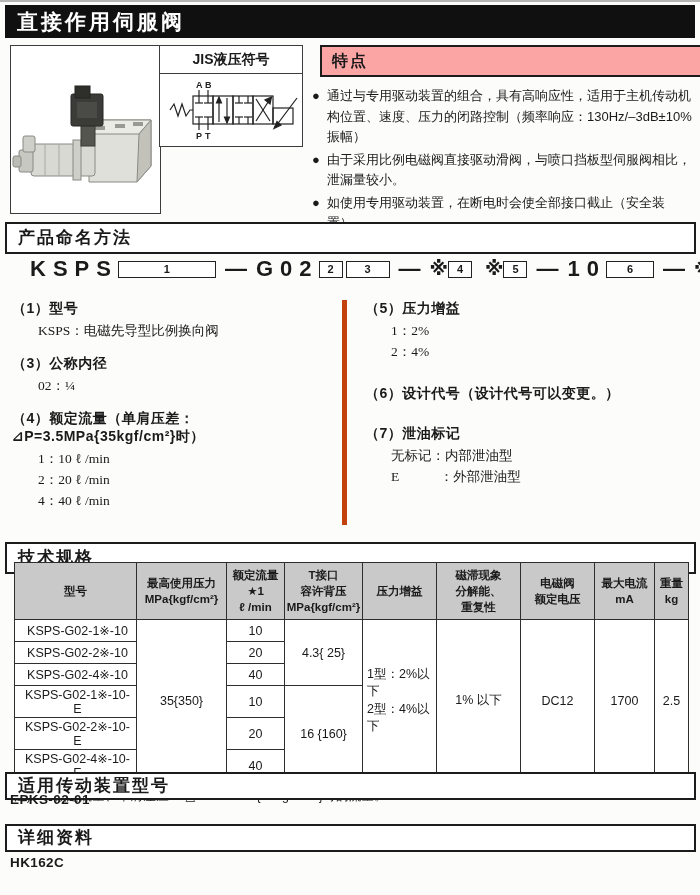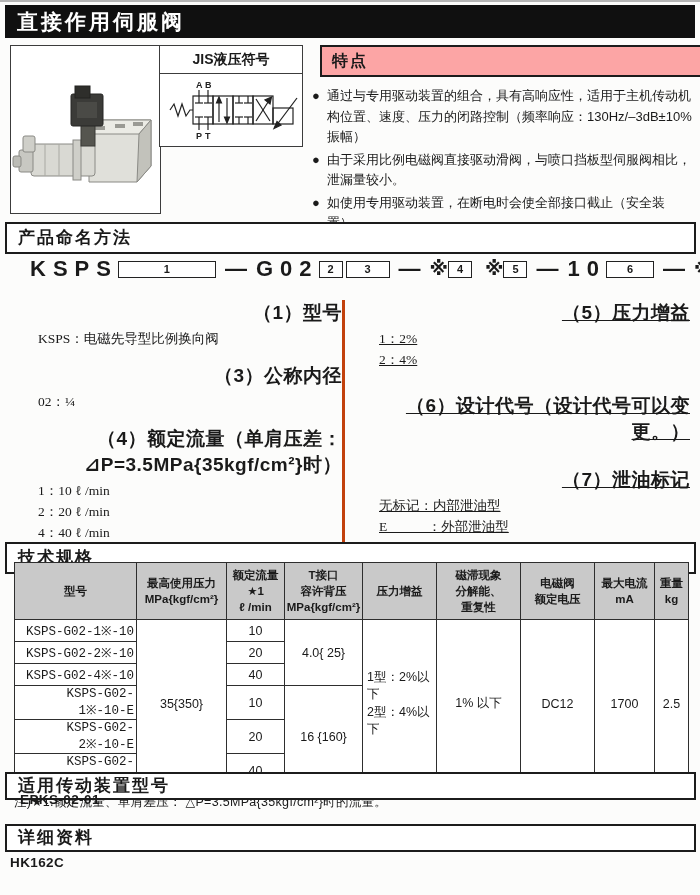--- a/index.html
+++ b/index.html
@@ -35,35 +35,35 @@
   .seg{display:flex;flex-direction:row;align-items:center;}
   .code-text{font-size:22px;font-weight:bold;letter-spacing:7px;line-height:25px;height:25px;white-space:nowrap;}
   .code-star{font-size:19px;letter-spacing:0;font-weight:bold;}
   .boxrow{display:flex;gap:3px;margin-top:2px;}
   .nbox{border:1.5px solid #222;height:15px;line-height:15px;text-align:center;
         font-size:11px;font-weight:bold;background:#fff;}
   .dash{font-size:22px;font-weight:bold;line-height:25px;margin:0 9px;}
 
   .items{position:absolute;left:12px;top:300px;width:678px;display:flex;}
   .col-left{width:330px;flex:0 0 330px;}
-  .col-right{flex:1;border-left:3px solid #c2410c;padding-left:8px;min-height:212px;text-decoration:underline;}
+  .col-right{flex:1;border-left:5px solid #c2410c;padding-left:18px;min-height:212px;}
   .item{margin-bottom:13px;}
-  .item-head{font-size:19px;font-weight:bold;margin-bottom:3px;letter-spacing:0.5px;text-align:right;}
+  .item-head{font-size:14px;font-weight:bold;margin-bottom:3px;letter-spacing:0.5px;}
   .item-line{margin-left:26px;font-family:"Liberation Serif","DejaVu Serif",serif;
              font-size:13.5px;line-height:1.55;white-space:pre;}
   .mt20{margin-top:22px;}
 
   
   .specs-wrap{position:absolute;left:14px;top:562px;width:674px;}
   table.specs{border-collapse:collapse;table-layout:fixed;width:674px;}
   .specs th{background:#c9c9c9;border:1px solid #2e2e2e;font-size:11.5px;font-weight:bold;
             padding:3px 1px;white-space:pre-line;line-height:1.4;vertical-align:middle;height:50px;}
   .specs td{border:1px solid #2e2e2e;font-size:12.5px;text-align:center;height:19px;
             padding:1px 2px;vertical-align:middle;background:#fff;}
-  .specs td.model{text-align:right;padding-left:6px;font-family:Liberation Mono, monospace;}
+  .specs td.model{text-align:center;padding-left:6px;}
   .specs td.pre{white-space:pre-line;text-align:left;padding-left:4px;line-height:1.4;}
   .note{margin-top:6px;font-size:12.5px;letter-spacing:0.3px;}
 
   
   .plain-value{position:absolute;left:10px;font-size:13.5px;font-weight:600;letter-spacing:0.4px;}
 </style>
 </head>
 <body>
 
 <div class="page">
@@ -287,21 +287,21 @@
 mA</th>
           <th>重量
 kg</th>
         </tr>
       </thead>
       <tbody>
         <tr>
           <td class="model">KSPS-G02-1※-10</td>
           <td rowspan="6">35{350}</td>
           <td>10</td>
-          <td rowspan="3">4.0{ 25}</td>
+          <td rowspan="3">4.3{ 25}</td>
           <td rowspan="6" class="pre">1型：2%以下
 2型：4%以下</td>
           <td rowspan="6">1% 以下</td>
           <td rowspan="6">DC12</td>
           <td rowspan="6">1700</td>
           <td rowspan="6">2.5</td>
         </tr>
         <tr>
           <td class="model">KSPS-G02-2※-10</td>
           <td>20</td>
@@ -322,17 +322,17 @@
         <tr>
           <td class="model">KSPS-G02-4※-10-E</td>
           <td>40</td>
         </tr>
       </tbody>
     </table>
     <div class="note">注)★1.额定流量、单肩差压： △P=3.5MPa{35kgf/cm²}时的流量。</div>
   </div>
 
   <div class="sec-head h25" style="top:772px;">适用传动装置型号</div>
-  <div class="plain-value" style="top:792px;margin-left:10px;">EPKS-02-01</div>
+  <div class="plain-value" style="top:792px;">EPKS-02-01</div>
 
   <div class="sec-head h25" style="top:824px;">详细资料</div>
   <div class="plain-value" style="top:855px;text-align:right;">HK162C</div>
 </div>
 
 </body></html>

